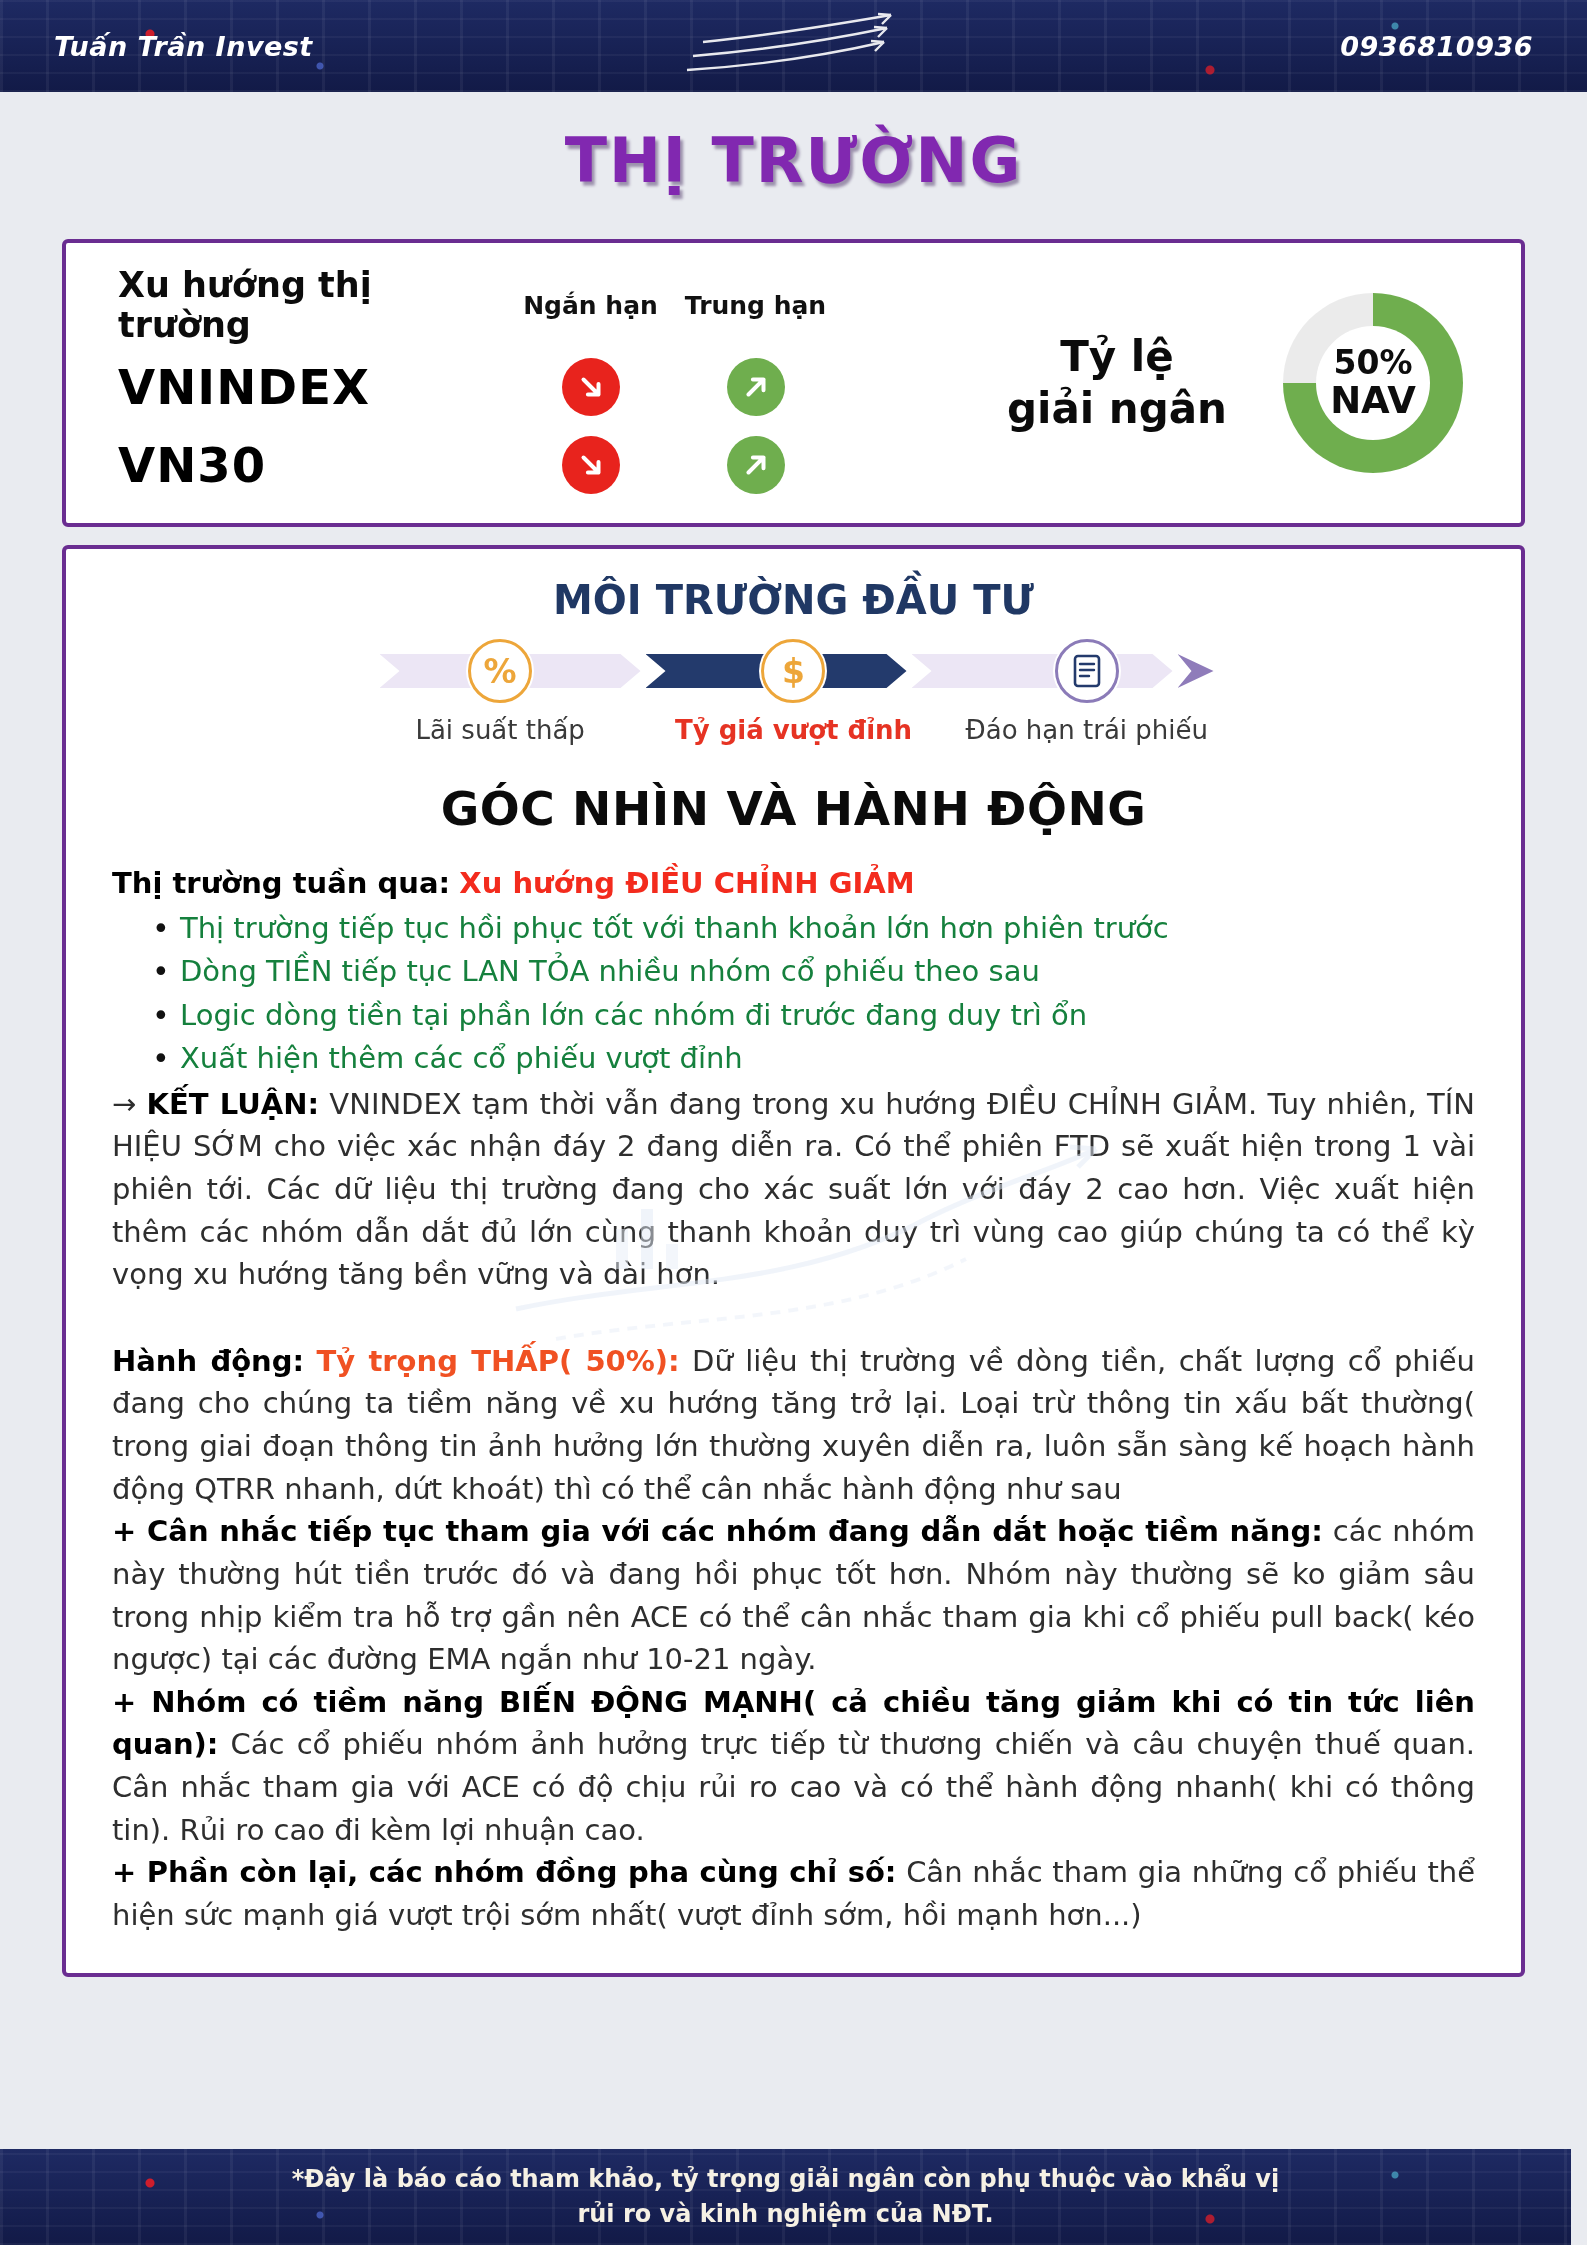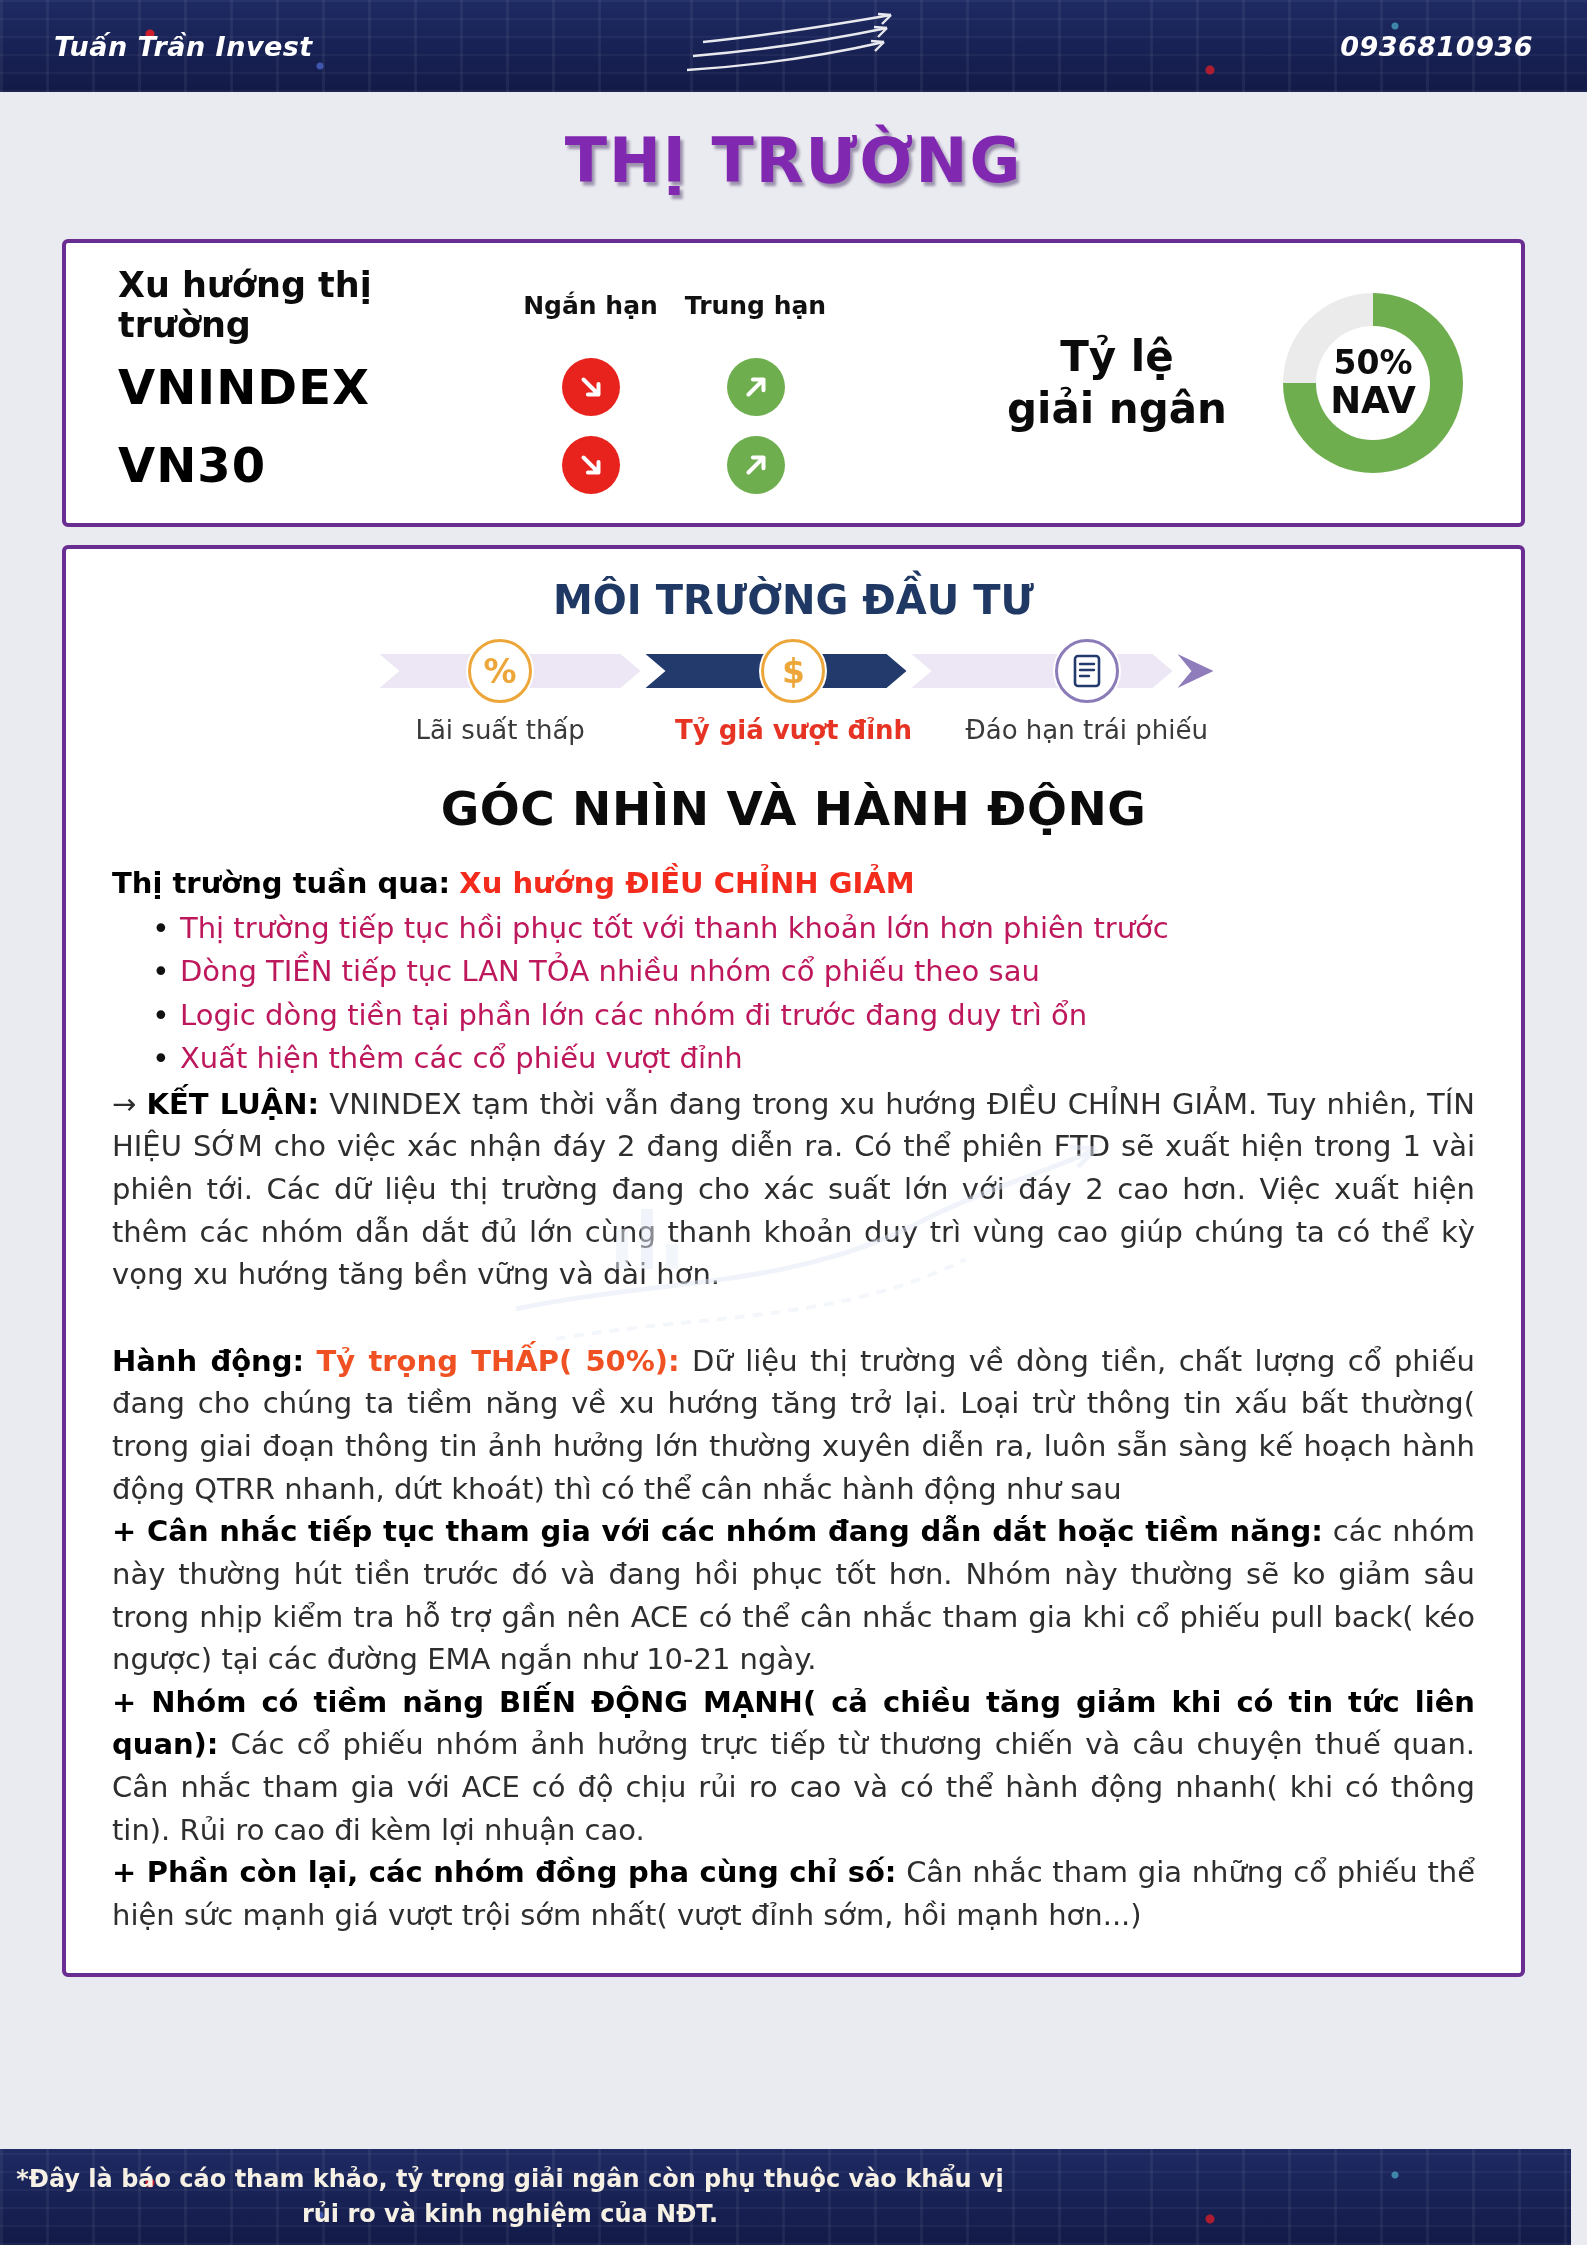--- a/index.html
+++ b/index.html
@@ -83,29 +83,29 @@
   .env-label{ margin-top:12px; font-size:26px; color:#3a3a3a; }
   .env-label.hot{ color:#e63323; font-weight:bold; }
 
   .analysis-title{ text-align:center; font-size:47px; font-weight:bold; color:#0b0b0b; margin:36px 0 26px; letter-spacing:.5px; }
 
   .para{ font-size:29px; line-height:1.47; color:#2e2e2e; text-align:justify; }
   .para strong{ color:#000; }
   .red-strong{ color:#f32b1d; font-weight:bold; }
   .orange-strong{ color:#f05123; font-weight:bold; }
   .bullets{ list-style:none; margin:2px 0 2px 34px; }
-  .bullets li{ font-size:29px; line-height:1.5; color:#be185d; position:relative; padding-left:34px; text-align:left; }
+  .bullets li{ font-size:29px; line-height:1.5; color:#15803d; position:relative; padding-left:34px; text-align:left; }
   .bullets li::before{ content:"•"; position:absolute; left:6px; top:-1px; font-size:30px; color:#111; }
   .gap-top{ margin-top:44px; }
 
   .watermark{ position:absolute; left:430px; top:560px; opacity:.5; pointer-events:none; }
 
   .footer{
     position:absolute; left:0; right:16px; bottom:0; height:96px; z-index:5;
-    display:flex; align-items:center; justify-content:flex-start;
+    display:flex; align-items:center; justify-content:center;
   }
   .footer p{
     width:1020px; text-align:center; font-size:24px; font-weight:bold;
     color:#f6f1e4; line-height:1.45;
   }
 </style>
 </head>
 <body>
 
 <header class="topbar citybg">

